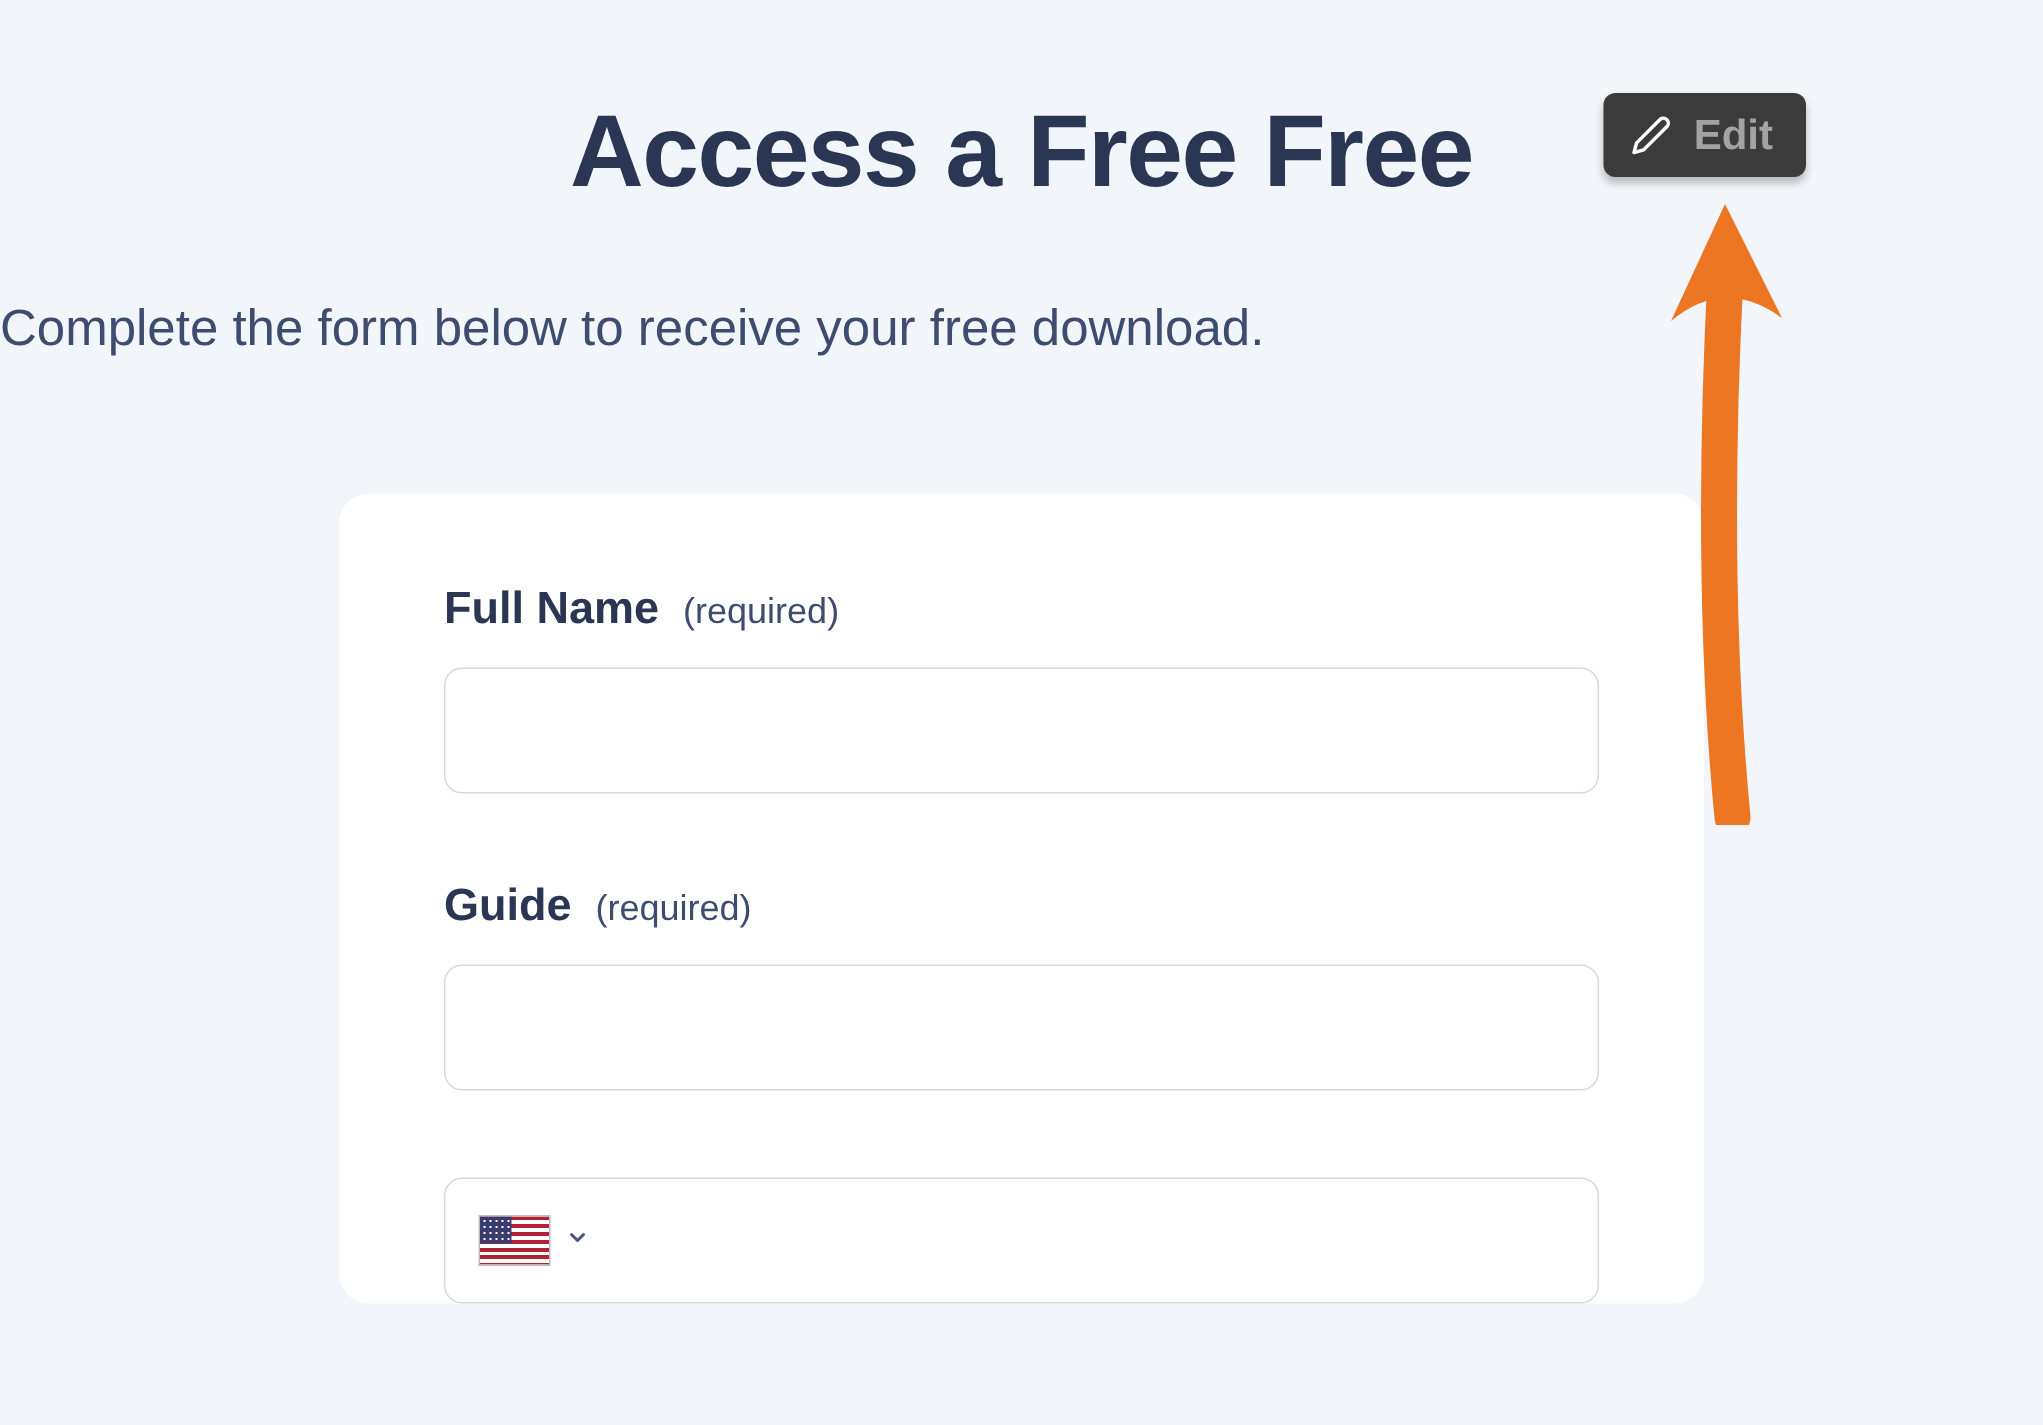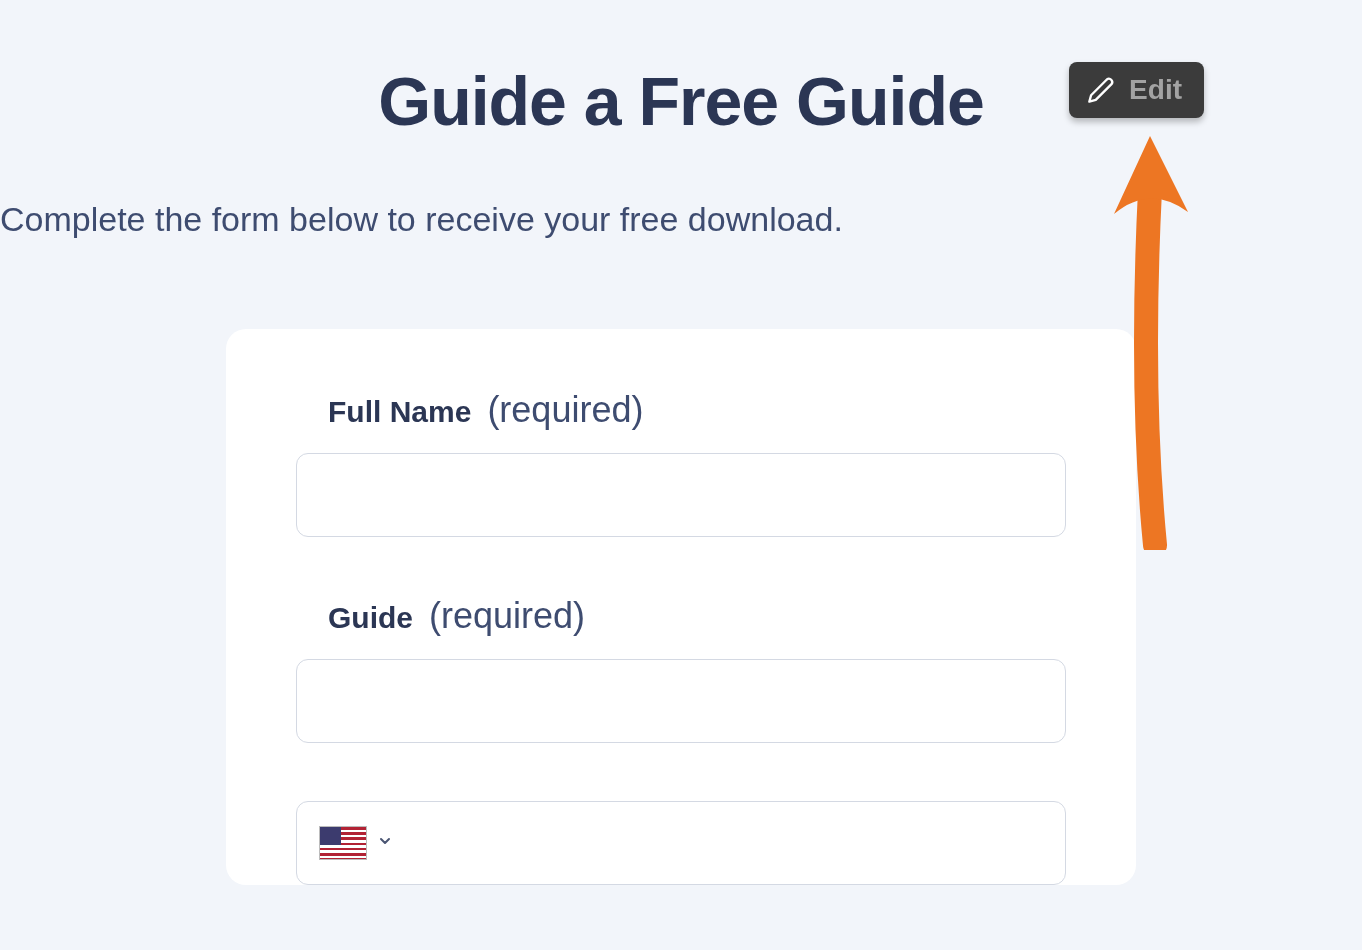--- a/index.html
+++ b/index.html
@@ -37,24 +37,23 @@
   .field-label-row {
     display: flex;
     align-items: baseline;
     gap: 16px;
     margin-bottom: 22px;
   }
   .field-label {
     font-size: 30px;
     font-weight: 700;
     color: #2b3654;
-    margin-left: 32px;
   }
   .field-required {
-    font-size: 36px;
+    font-size: 24px;
     font-weight: 400;
     color: #3e4c70;
   }
   .text-input {
     width: 100%;
     height: 84px;
     border: 1px solid #d4d9e3;
     border-radius: 12px;
     background: #fff;
     font-size: 24px;
@@ -139,21 +138,21 @@
   .annotation-arrow {
     position: absolute;
     top: 130px;
     left: 1100px;
     pointer-events: none;
   }
 </style>
 </head>
 <body>
 
-<h1 class="page-title">Guide a Free Guide</h1>
+<h1 class="page-title">Access a Free Free</h1>
 <p class="page-subtitle">Complete the form below to receive your free download.</p>
 
 <button class="edit-btn">
   <span>
     <svg width="28" height="28" viewBox="0 0 24 24" fill="none" stroke="#ffffff" stroke-width="2" stroke-linecap="round" stroke-linejoin="round">
       <path d="M17 3a2.85 2.85 0 0 1 4 4L7.5 20.5 2 22l1.5-5.5L17 3z"></path>
     </svg>
   </span>
   <span>Edit</span>
 </button>

